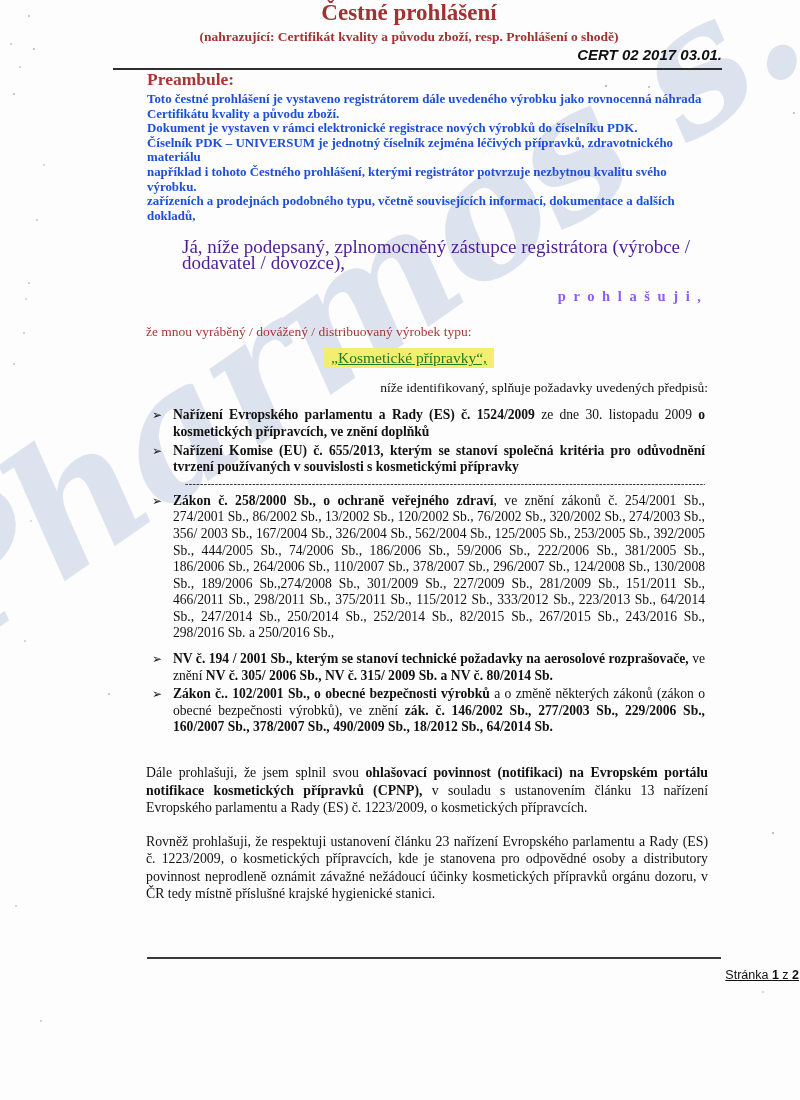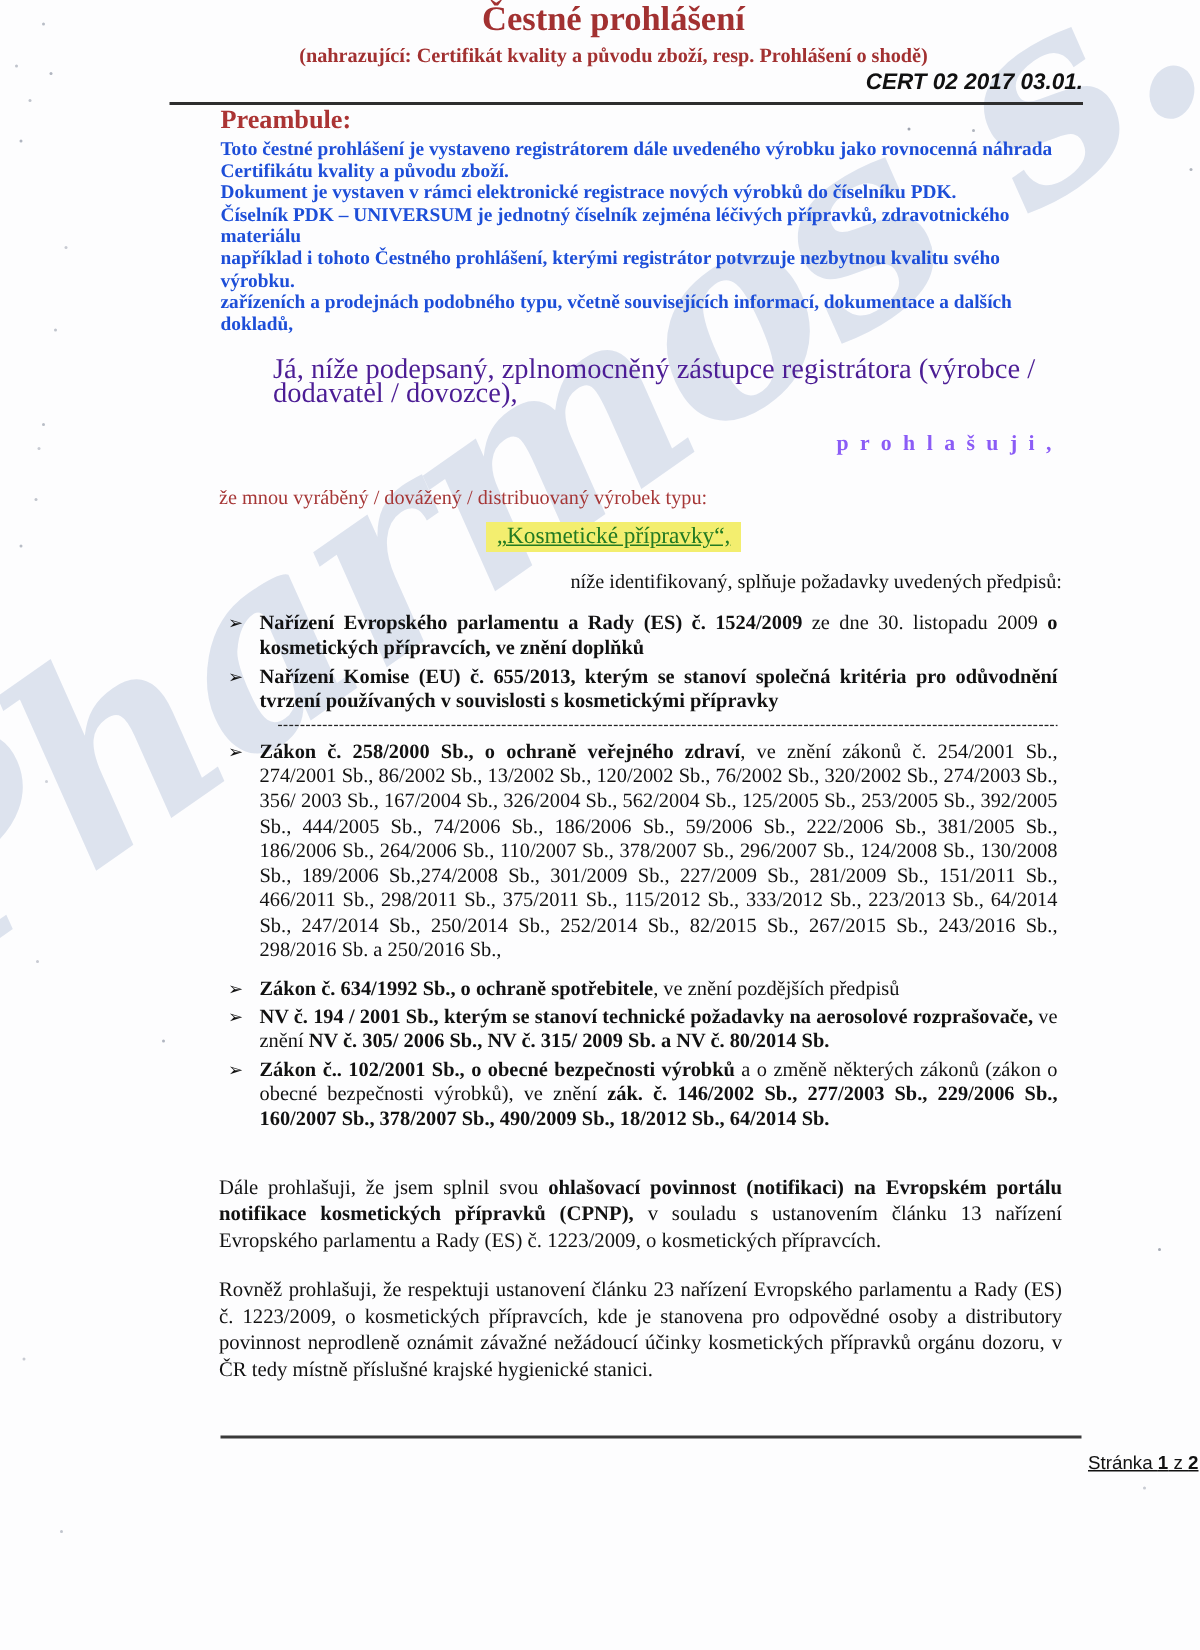--- a/index.html
+++ b/index.html
@@ -120,21 +120,20 @@
       <div class="prod-name"><span>„Kosmetické přípravky“,</span></div>
       <div class="identified">níže identifikovaný, splňuje požadavky uvedených předpisů:</div>
 
       <ul class="bullets">
           <li><span class="arrow">➢</span><span class="b">Nařízení Evropského parlamentu a Rady (ES) č. 1524/2009</span><span> ze dne 30. listopadu 2009 </span><span class="b">o kosmetických přípravcích, ve znění doplňků</span></li>
           <li><span class="arrow">➢</span><span class="b">Nařízení Komise (EU) č. 655/2013, kterým se stanoví společná kritéria pro odůvodnění tvrzení používaných v souvislosti s kosmetickými přípravky</span></li>
         </ul>
       <div class="dashes">------------------------------------------------------------------------------------------------------------------------------------------------------------------------------</div>
       <ul class="bullets laws">
           <li class="gap-after"><span class="arrow">➢</span><span class="b">Zákon č. 258/2000 Sb., o ochraně veřejného zdraví</span><span>, ve znění zákonů č. 254/2001 Sb., 274/2001 Sb., 86/2002 Sb., 13/2002 Sb., 120/2002 Sb., 76/2002 Sb., 320/2002 Sb., 274/2003 Sb., 356/ 2003 Sb., 167/2004 Sb., 326/2004 Sb., 562/2004 Sb., 125/2005 Sb., 253/2005 Sb., 392/2005 Sb., 444/2005 Sb., 74/2006 Sb., 186/2006 Sb., 59/2006 Sb., 222/2006 Sb., 381/2005 Sb., 186/2006 Sb., 264/2006 Sb., 110/2007 Sb., 378/2007 Sb., 296/2007 Sb., 124/2008 Sb., 130/2008 Sb., 189/2006 Sb.,274/2008 Sb., 301/2009 Sb., 227/2009 Sb., 281/2009 Sb., 151/2011 Sb., 466/2011 Sb., 298/2011 Sb., 375/2011 Sb., 115/2012 Sb., 333/2012 Sb., 223/2013 Sb., 64/2014 Sb., 247/2014 Sb., 250/2014 Sb., 252/2014 Sb., 82/2015 Sb., 267/2015 Sb., 243/2016 Sb., 298/2016 Sb. a 250/2016 Sb.,</span></li>
-          <li><span class="arrow">➢</span><span class="b">Zákon č. 634/1992 Sb., o ochraně spotřebitele</span><span>, ve znění pozdějších předpisů</span></li>
           <li><span class="arrow">➢</span><span class="b">NV č. 194 / 2001 Sb., kterým se stanoví technické požadavky na aerosolové rozprašovače,</span><span> ve znění </span><span class="b">NV č. 305/ 2006 Sb., NV č. 315/ 2009 Sb. a NV č. 80/2014 Sb.</span></li>
           <li><span class="arrow">➢</span><span class="b">Zákon č.. 102/2001 Sb., o obecné bezpečnosti výrobků</span><span> a o změně některých zákonů (zákon o obecné bezpečnosti výrobků), ve znění </span><span class="b">zák. č. 146/2002 Sb., 277/2003 Sb., 229/2006 Sb., 160/2007 Sb., 378/2007 Sb., 490/2009 Sb., 18/2012 Sb., 64/2014 Sb.</span></li>
         </ul>
 
       <div class="body-par"><span>Dále prohlašuji, že jsem splnil svou </span><span class="b">ohlašovací povinnost (notifikaci) na Evropském portálu notifikace kosmetických přípravků (CPNP),</span><span> v souladu s ustanovením článku 13 nařízení Evropského parlamentu a Rady (ES) č. 1223/2009, o kosmetických přípravcích.</span></div>
       <div class="body-par"><span>Rovněž prohlašuji, že respektuji ustanovení článku 23 nařízení Evropského parlamentu a Rady (ES) č. 1223/2009, o kosmetických přípravcích, kde je stanovena pro odpovědné osoby a distributory povinnost neprodleně oznámit závažné nežádoucí účinky kosmetických přípravků orgánu dozoru, v ČR tedy místně příslušné krajské hygienické stanici.</span></div>
     </div>
 
     <div class="footer-rule"></div>
     <div class="page-number"><span>Stránka </span><span class="b">1</span><span> z </span><span class="b">2</span></div>

